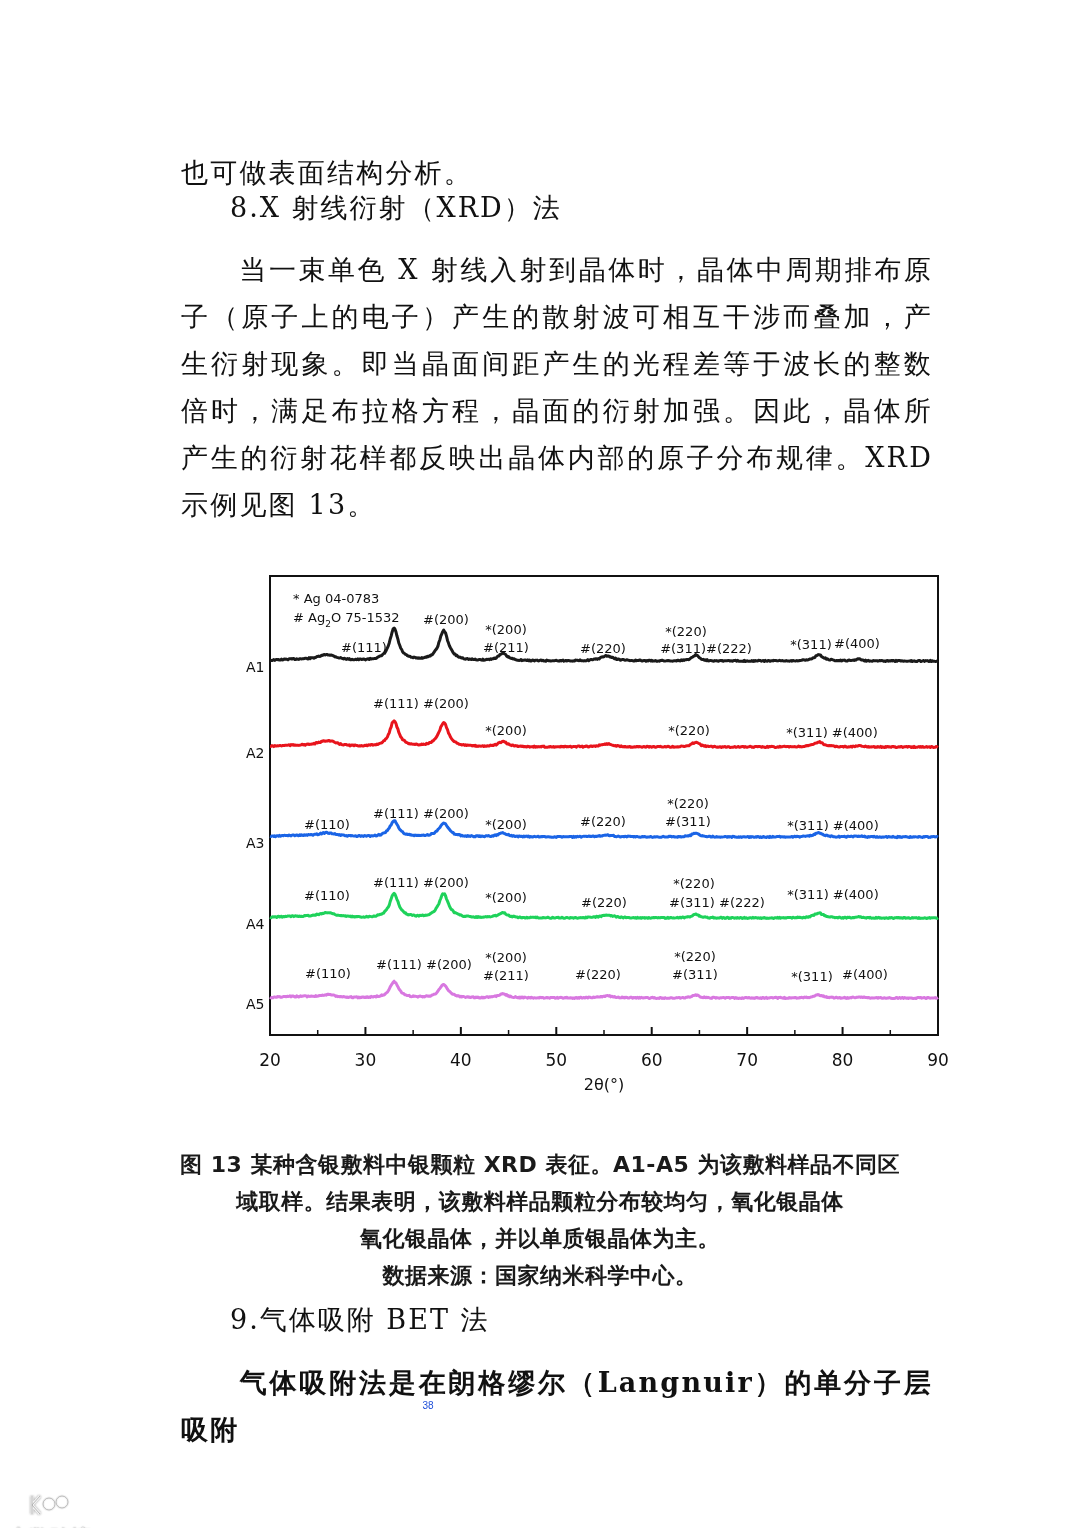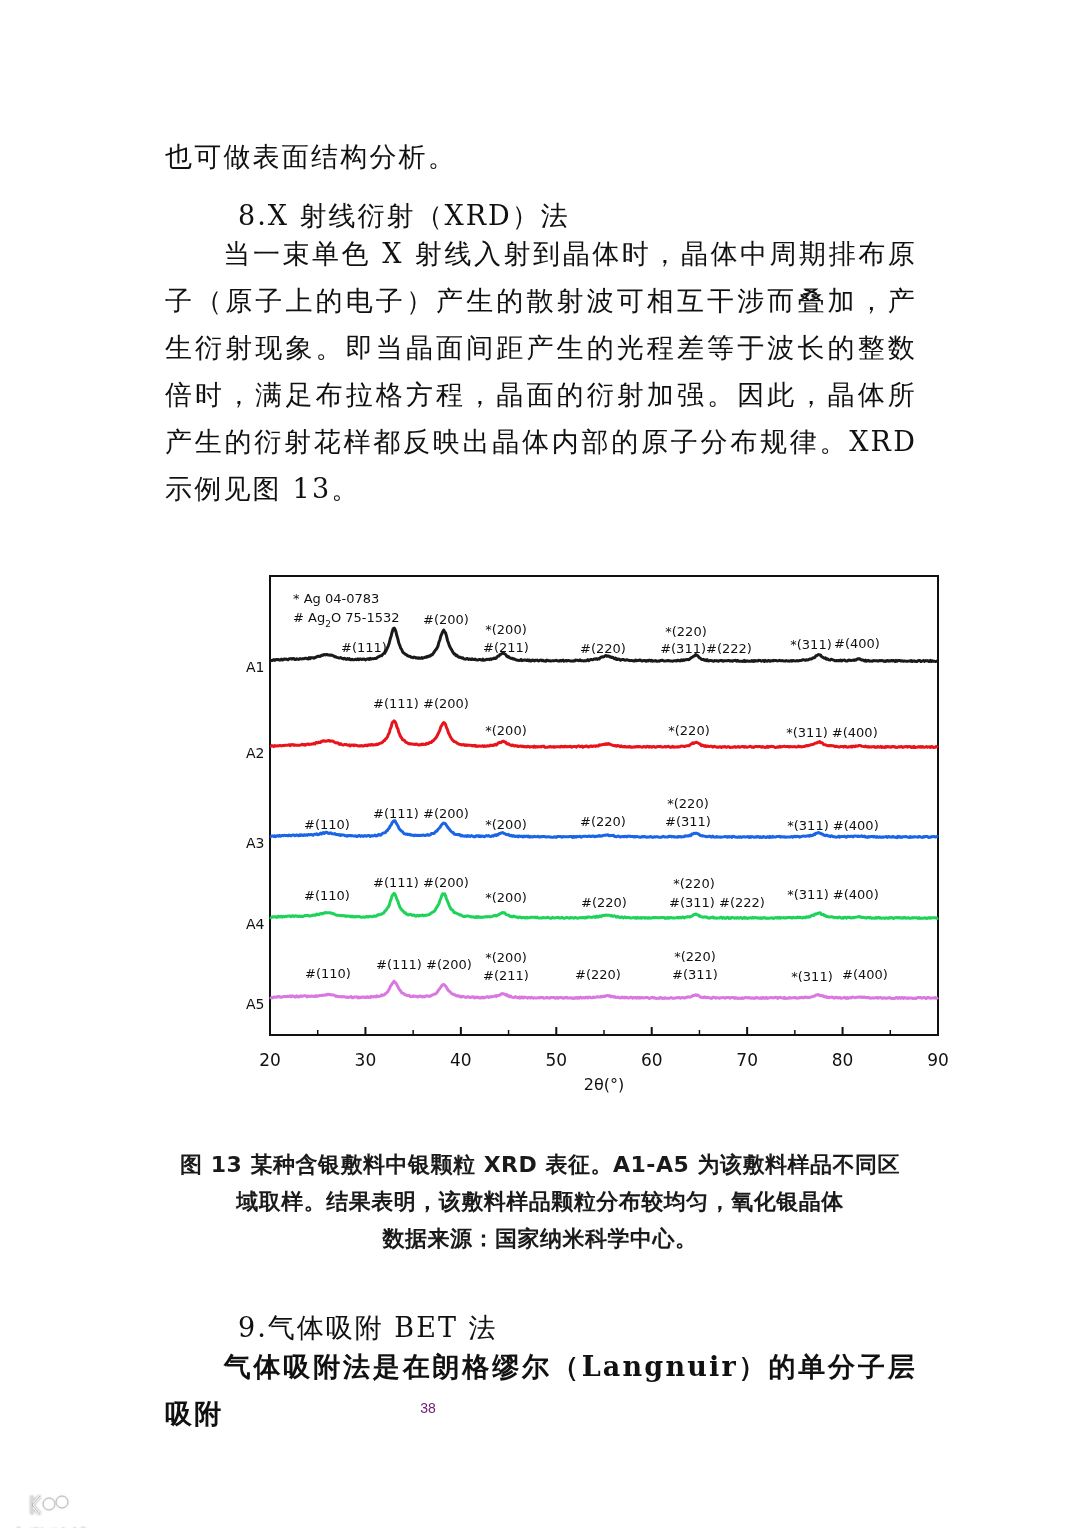--- a/index.html
+++ b/index.html
@@ -1,28 +1,28 @@
 <!DOCTYPE html>
 <html><head>
 <meta charset="utf-8">
 <style>
   html, body { margin: 0; padding: 0; background: #ffffff; }
   body { width: 1080px; height: 1528px; position: relative; overflow: hidden;
          font-family: "DejaVu Serif", "Liberation Serif", serif; color: #111; }
   .para { position: absolute; left: 165px; width: 752px; font-size: 27px; line-height: 47px;
-          letter-spacing: 2.2px; text-align: justify; margin: 0; }
+          letter-spacing: 2.2px; text-align: justify; margin: 16px; }
   .para .indent { display: inline-block; width: 58px; }
-  .heading { position: absolute; left: 222px; font-size: 27px; letter-spacing: 2px; margin: 16px; }
+  .heading { position: absolute; left: 222px; font-size: 27px; letter-spacing: 2px; margin: 8px; }
   .chart { position: absolute; left: 230px; top: 560px; }
   .caption { position: absolute; left: 160px; width: 760px; top: 1106px; text-align: center;
              font-family: "DejaVu Sans", "Liberation Sans", sans-serif; font-size: 22px;
              line-height: 37px; font-weight: bold; color: #1a1a1a; letter-spacing: 0.5px; margin-top: 40px; }
   .caption div { white-space: nowrap; }
   .pagenum { position: absolute; top: 1400px; left: 0; width: 856px; text-align: center;
-             font-family: "Liberation Sans", sans-serif; font-size: 14px; color: #701a75; }
+             font-family: "Liberation Sans", sans-serif; font-size: 10px; color: #1d4ed8; }
   .watermark { position: absolute; left: 8px; top: 1492px; display: flex; align-items: center;
                font-family: "DejaVu Sans", sans-serif; font-size: 21px; font-weight: bold;
                color: #f4f4f4; text-shadow: 0 0 2px #9a9a9a, 0 0 1px #bdbdbd; gap: 6px; flex-direction: column; }
   svg text { font-family: "DejaVu Sans", "Liberation Sans", sans-serif; }
 </style>
 </head>
 <body>
 
 <p class="para" style="top:133px;">也可做表面结构分析。</p>
 
@@ -104,20 +104,21 @@
       <text x="695" y="961" text-anchor="middle" font-size="13" fill="#111">*(220)</text>
       <text x="695" y="979" text-anchor="middle" font-size="13" fill="#111">#(311)</text>
       <text x="812" y="981" text-anchor="middle" font-size="13" fill="#111">*(311)</text>
       <text x="865" y="979" text-anchor="middle" font-size="13" fill="#111">#(400)</text>
     </svg>
 </div>
 
 <div class="caption">
   <div>图 13 某种含银敷料中银颗粒 XRD 表征。A1-A5 为该敷料样品不同区</div>
   <div>域取样。结果表明，该敷料样品颗粒分布较均匀，氧化银晶体</div>
+  <div>氧化银晶体，并以单质银晶体为主。</div>
   <div>数据来源：国家纳米科学中心。</div>
 </div>
 
 <h2 class="heading" style="top:1294px; font-weight:normal;">9.气体吸附 BET 法</h2>
 
 <p class="para" style="top:1343px;font-weight:bold;"><span class="indent"></span><span>气体吸附法是在朗格缪尔（Langnuir）的单分子层吸附</span></p>
 
 <div class="pagenum">38</div>
 
 <div class="watermark">

